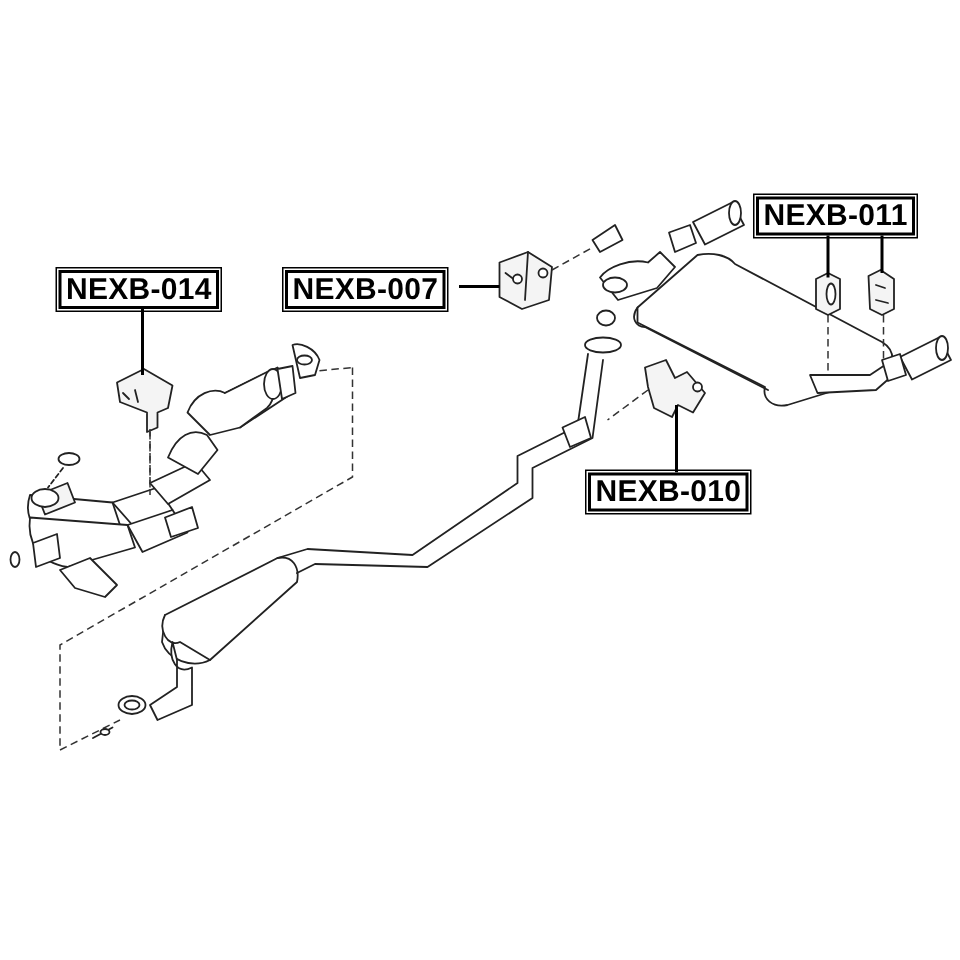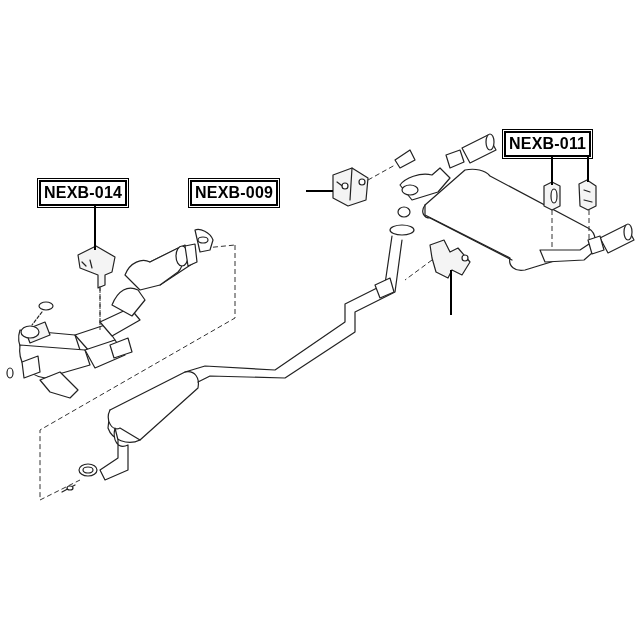--- a/index.html
+++ b/index.html
@@ -11,21 +11,21 @@
   .dash { fill: none; stroke: #333; stroke-width: 1; stroke-dasharray: 5 3; }
   .leader { stroke: #000; stroke-width: 2; fill: none; }
   .callout {
     position: absolute;
     border: 2px solid #000;
     outline: 1px solid #000;
     outline-offset: 1px;
     background: #fff;
     font-family: "Liberation Sans", sans-serif;
     font-weight: bold;
-    font-size: 16px;
+    font-size: 20px;
     line-height: 22px;
     padding: 0 3px;
     color: #000;
     white-space: nowrap;
     letter-spacing: 0.2px;
   }
 </style>
 </head>
 <body>
 
@@ -136,15 +136,16 @@
     </g>
 
     <line class="leader" x1="95" y1="205" x2="95" y2="250"></line>
     <line class="leader" x1="306" y1="191" x2="333" y2="191"></line>
     <line class="leader" x1="552" y1="152" x2="552" y2="185"></line>
     <line class="leader" x1="588" y1="152" x2="588" y2="182"></line>
     <line class="leader" x1="451" y1="270" x2="451" y2="315"></line>
   </svg>
 
   <div class="callout" style="left:39px; top:180px;">NEXB-014</div>
-  <div class="callout" style="left:190px; top:180px;">NEXB-009</div>
+  <div class="callout" style="left:190px; top:180px;">NEXB-007</div>
   <div class="callout" style="left:504px; top:131px;">NEXB-011</div>
+  <div class="callout" style="left:392px; top:315px;">NEXB-010</div>
 </div>
 
 </body></html>

